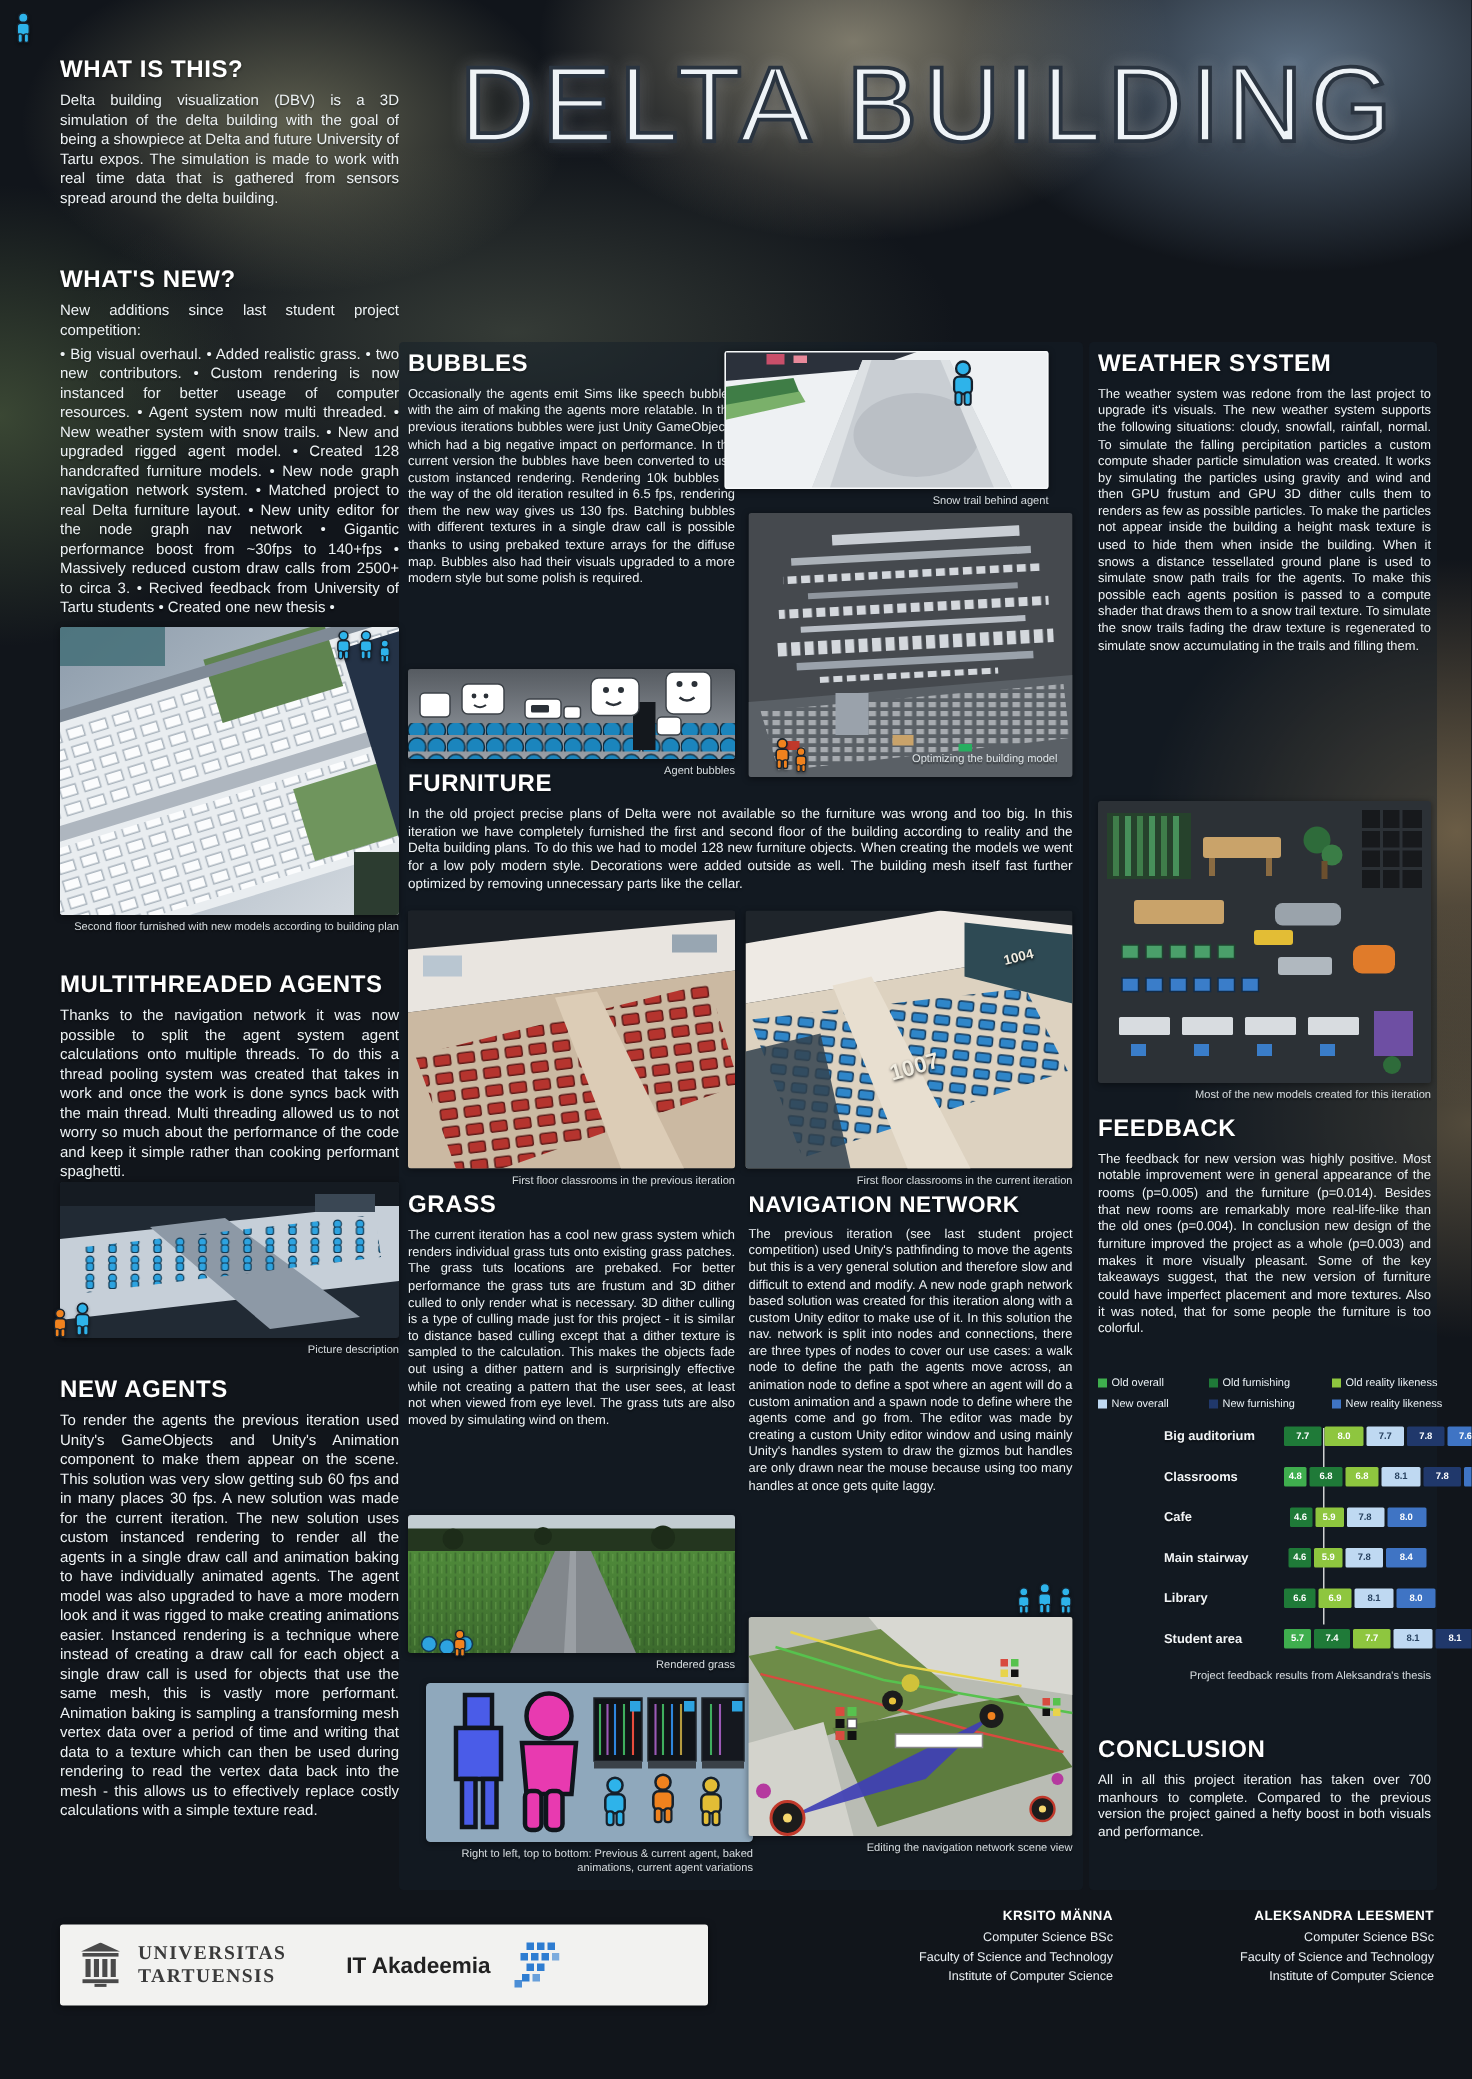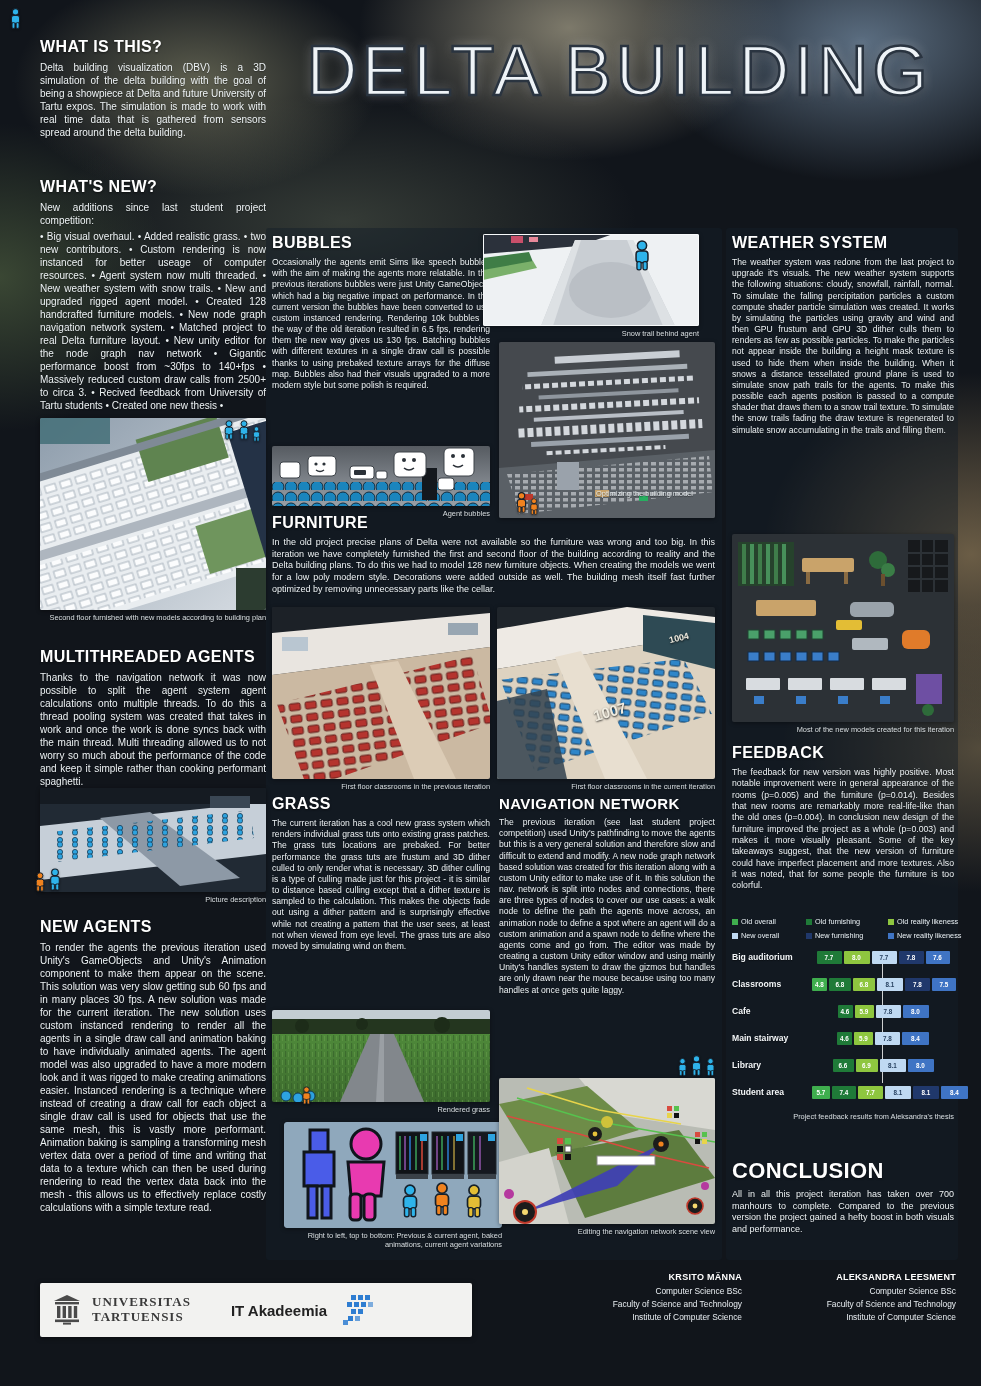--- a/index.html
+++ b/index.html
@@ -32,33 +32,33 @@
     font-size:71px;font-weight:normal;letter-spacing:4px;line-height:1.26;color:#eef3f7;
     -webkit-text-stroke:2.5px #2a3440;
     text-shadow:0 0 12px rgba(255,255,255,.35),0 3px 6px rgba(10,16,24,.45);
     white-space:nowrap;
   }
   figure{margin:0;padding:0;}
   .fig{position:absolute;}
   .fig svg{display:block;border-radius:2px;box-shadow:0 1px 4px rgba(0,0,0,.4);}
   figcaption{font-size:7.4px;color:#e6ecef;opacity:.92;text-align:right;margin-top:3px;
     text-shadow:0 1px 1px rgba(0,0,0,.5);}
-  .cap-overlay{position:absolute;right:6px;bottom:4px;margin:16px;opacity:.95;}
+  .cap-overlay{position:absolute;right:6px;bottom:4px;margin:4px;opacity:.95;}
   .agent-ic{position:absolute;filter:drop-shadow(0 1px 1px rgba(0,0,0,.4));}
   .c-blue{color:#2eb3ea;} .c-orange{color:#f0821e;}
   .room-label{position:absolute;font-weight:bold;color:#f0ece0;text-shadow:0 1px 2px rgba(0,0,0,.8);}
   
   .legend{margin-top:26px;}
   .legend-row{display:grid;grid-template-columns:74px 82px 1fr;margin-bottom:5px;}
   .legend-item{display:flex;align-items:center;gap:3px;font-size:7.3px;color:#eaf1f5;white-space:nowrap;}
   .legend-swatch{width:6px;height:6px;display:inline-block;flex:none;}
   .chart{position:relative;margin-top:10px;}
   .chart-centerline{position:absolute;left:150px;top:2px;bottom:16px;width:1px;background:rgba(255,255,255,.8);}
   .chart-row{display:flex;align-items:center;height:14px;margin-bottom:13px;position:relative;}
-  .chart-label{flex:none;width:80px;font-size:8.6px;font-weight:bold;color:#f2f5f7;text-shadow:0 1px 1px rgba(0,0,0,.4);}
+  .chart-label{flex:none;width:80px;font-size:8.6px;font-weight:bold;color:#f2f5f7;text-shadow:0 1px 1px rgba(0,0,0,.4);margin-left:44px;}
   .chart-bars{flex:1;display:flex;justify-content:center;gap:2px;}
   .chart-seg{height:13px;display:flex;align-items:center;justify-content:center;
     font-size:6.3px;font-weight:bold;border-radius:1px;overflow:hidden;flex:none;}
   .chart-caption{font-size:7.4px;text-align:right;color:#e6ecef;margin-top:6px;opacity:.92;}
   
   .logo-box{left:40px;top:1283px;width:432px;height:54px;background:#f2f2f0;border-radius:2px;
     display:flex;align-items:center;padding:0 14px;box-sizing:border-box;gap:12px;
     box-shadow:0 1px 5px rgba(0,0,0,.5);}
   .uni-name{font-family:"Liberation Serif", serif;font-size:13px;letter-spacing:1px;color:#3a3a3a;line-height:1.15;font-weight:bold;}
   .ita-name{font-size:15px;font-weight:bold;color:#222;margin-left:28px;white-space:nowrap;}
@@ -640,21 +640,21 @@
               <span class="chart-seg" style="width: 26px; background: rgb(32, 56, 107); color: rgb(255, 255, 255);">8.1</span>
               <span class="chart-seg" style="width: 27px; background: rgb(63, 116, 196); color: rgb(255, 255, 255);">8.4</span>
             </div>
           </div>
         </div>
     </div>
     <div class="chart-caption">Project feedback results from Aleksandra's thesis</div>
   </section>
 
   <section class="abs" style="left:732px;top:1158px;width:222px;">
-    <h2 class="sec" style="font-size:22px;">CONCLUSION</h2>
+    <h2 class="sec" style="font-size:16px;">CONCLUSION</h2>
     <p class="body" style="font-size:9px;">All in all this project iteration has taken over 700 manhours to complete. Compared to the previous version the project gained a hefty boost in both visuals and performance.</p>
   </section>
 
   <div class="abs logo-box">
     <svg width="26" height="30" viewBox="0 0 26 30">
       <polygon points="13,0 26,6 0,6" fill="#4a4a4a"></polygon>
       <rect x="1" y="7" width="24" height="2.4" fill="#4a4a4a"></rect>
       <rect x="3" y="11" width="3.4" height="12" fill="#4a4a4a"></rect>
         <rect x="8.6" y="11" width="3.4" height="12" fill="#4a4a4a"></rect>
       <rect x="14.2" y="11" width="3.4" height="12" fill="#4a4a4a"></rect>

